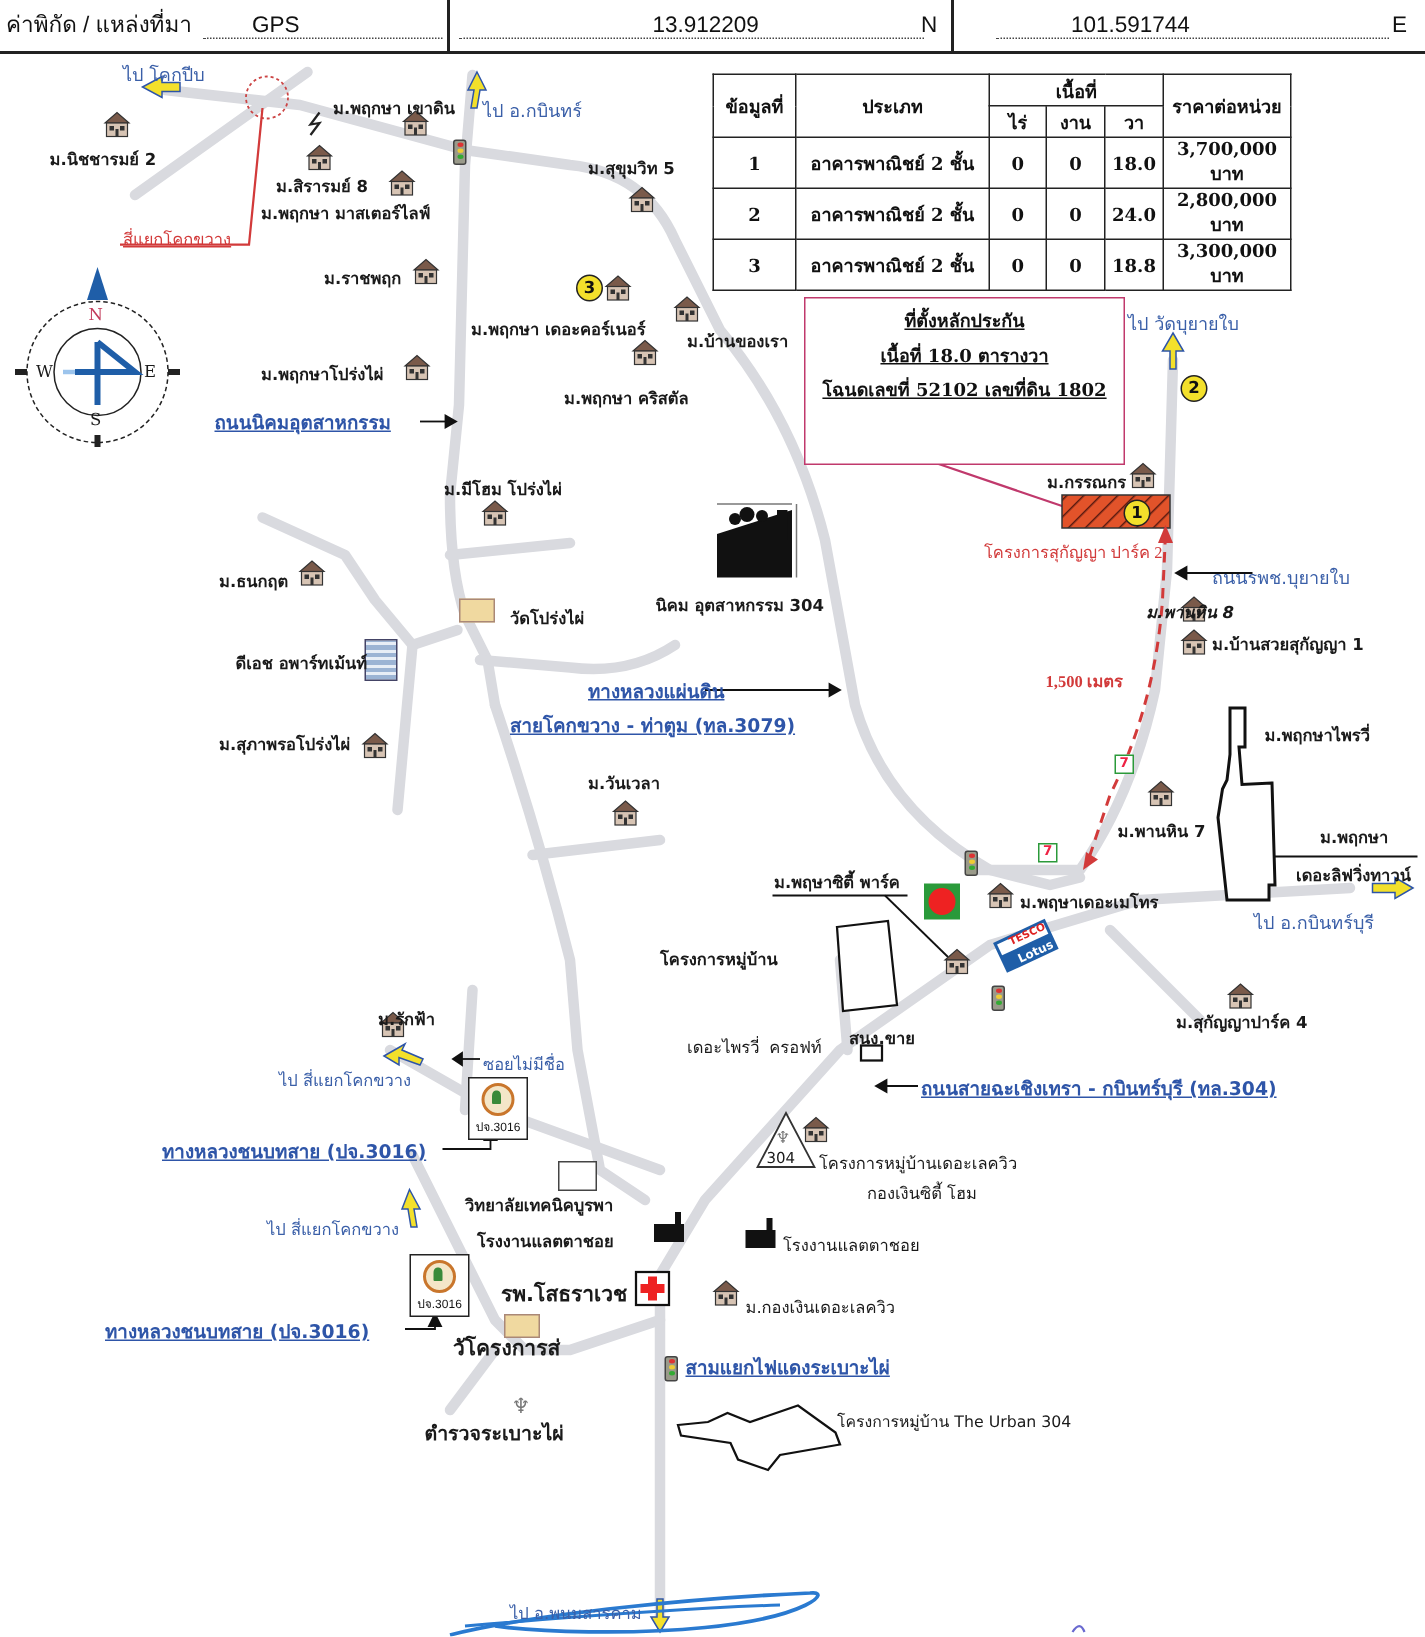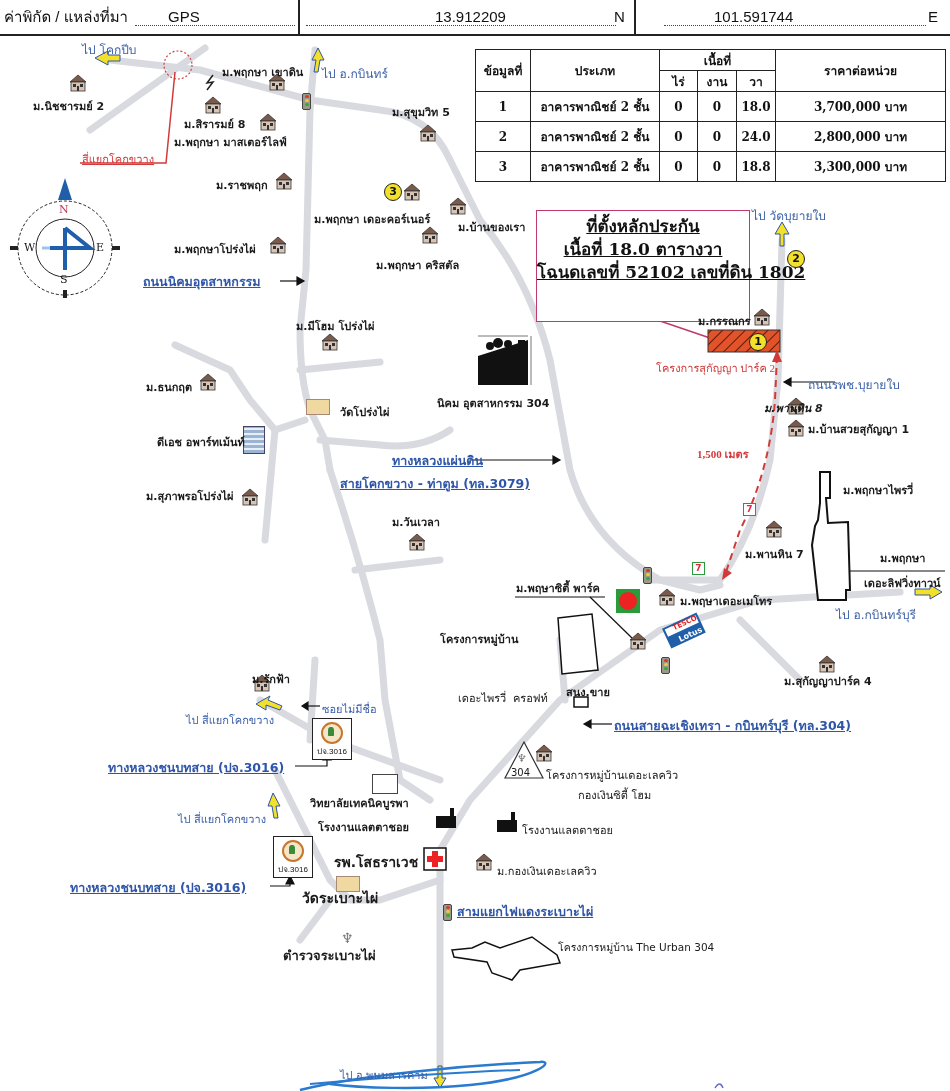--- a/index.html
+++ b/index.html
@@ -6,24 +6,24 @@
   body{width:950px;height:1091px;position:relative;overflow:hidden;font-family:"DejaVu Sans",sans-serif;color:#111;}
   .hdr{position:absolute;left:0;top:0;width:950px;height:34px;border-bottom:2px solid #222;}
   .hdr .cell{position:absolute;top:0;height:34px;font-size:15px;line-height:34px;font-family:"Liberation Sans",sans-serif;}
   .hdr .sep{position:absolute;top:0;width:2px;height:34px;background:#222;}
   .dots{border-bottom:1px dotted #444;position:absolute;top:24px;height:1px;}
   svg.map{position:absolute;left:0;top:0;}
   .lbl{position:absolute;font-size:11px;font-weight:bold;white-space:nowrap;color:#1a1a1a;font-family:"DejaVu Sans",sans-serif;}
   .blue{color:#3a5fa8;font-weight:normal;}
   .ublue{color:#2e55a8;text-decoration:underline;font-weight:bold;font-size:12.5px;}
   .red{color:#d23a3a;font-family:Liberation Serif, serif;}
-  table.price{position:absolute;left:475px;top:49px;width:471px;border-collapse:collapse;font-family:"DejaVu Serif",serif;font-size:12px;font-weight:bold;}
+  table.price{position:absolute;left:475px;top:49px;width:386px;border-collapse:collapse;font-family:"DejaVu Serif",serif;font-size:12px;font-weight:bold;}
   table.price td,table.price th{border:1.5px solid #222;text-align:center;padding:0;height:29px;}
   table.price th{font-weight:bold;height:20px;}
-  .info{position:absolute;left:536px;top:210px;width:212px;height:110px;border:1.5px solid #c0396c;background:#fff;font-family:"DejaVu Serif",serif;font-size:17px;font-weight:bold;text-align:center;line-height:23px;}
+  .info{position:absolute;left:536px;top:198px;width:212px;height:110px;border:1.5px solid #c0396c;background:#fff;font-family:"DejaVu Serif",serif;font-size:12px;font-weight:bold;text-align:center;line-height:23px;}
   .info div{white-space:nowrap;}
   .info u{text-decoration:underline;}
   .house{position:absolute;width:20px;height:18px;}
   .num{position:absolute;width:16px;height:16px;border-radius:50%;background:#f3e02b;border:1.5px solid #222;font-size:11px;font-weight:bold;text-align:center;line-height:16px;}
   .tl{position:absolute;width:7px;height:15px;background:#9a9a8a;border:1px solid #444;border-radius:2px;}
   .tl i{display:block;width:4px;height:3px;margin:1px auto 0;border-radius:50%;}
   .seven{position:absolute;width:11px;height:11px;border:1.5px solid #2b9a3a;background:#fff;color:#e24;font-size:9px;font-weight:bold;text-align:center;line-height:11px;}
   .sign3016{position:absolute;width:38px;height:40px;border:1.5px solid #222;background:#fff;text-align:center;font-size:8px;font-family:"Liberation Sans",sans-serif;}
   .sign3016 .c{width:18px;height:18px;border-radius:50%;border:2px solid #c9762c;margin:3px auto 1px;background:#f4e6c8;position:relative;}
   .sign3016 .c:after{content:"";position:absolute;left:5px;top:3px;width:6px;height:9px;background:#3a8a3a;border-radius:40% 40% 10% 10%;}
@@ -396,17 +396,17 @@
 <div class="lbl blue" style="left:322px;top:700px;font-size:11px;">ซอยไม่มีชื่อ</div>
 <div class="lbl blue" style="left:186px;top:711px;font-size:11px;">ไป สี่แยกโคกขวาง</div>
 <div class="lbl ublue" style="left:108px;top:758px;">ทางหลวงชนบทสาย (ปจ.3016)</div>
 <div class="lbl" style="left:310px;top:794px;">วิทยาลัยเทคนิคบูรพา</div>
 <div class="lbl blue" style="left:178px;top:810px;font-size:11px;">ไป สี่แยกโคกขวาง</div>
 <div class="lbl" style="left:318px;top:818px;">โรงงานแลตตาชอย</div>
 <div class="lbl" style="left:522px;top:821px;font-weight:normal;">โรงงานแลตตาชอย</div>
 <div class="lbl" style="left:334px;top:851px;font-size:14px;">รพ.โสธราเวช</div>
 <div class="lbl" style="left:497px;top:862px;font-weight:normal;">ม.กองเงินเดอะเลควิว</div>
 <div class="lbl ublue" style="left:70px;top:878px;">ทางหลวงชนบทสาย (ปจ.3016)</div>
-<div class="lbl" style="left:302px;top:887px;font-size:14px;">วัดระเบาะไผ่</div>
+<div class="lbl" style="left:302px;top:887px;font-size:14px;">วัโครงการส่</div>
 <div class="lbl ublue" style="left:457px;top:902px;">สามแยกไฟแดงระเบาะไผ่</div>
 <div class="lbl" style="left:283px;top:945px;font-size:13px;">ตำรวจระเบาะไผ่</div>
 <div class="lbl" style="left:558px;top:939px;font-weight:normal;font-size:10.5px;">โครงการหมู่บ้าน The Urban 304</div>
 <div class="lbl blue" style="left:340px;top:1066px;font-size:11px;">ไป อ.พนมสารคาม</div>
 
 </body></html>

